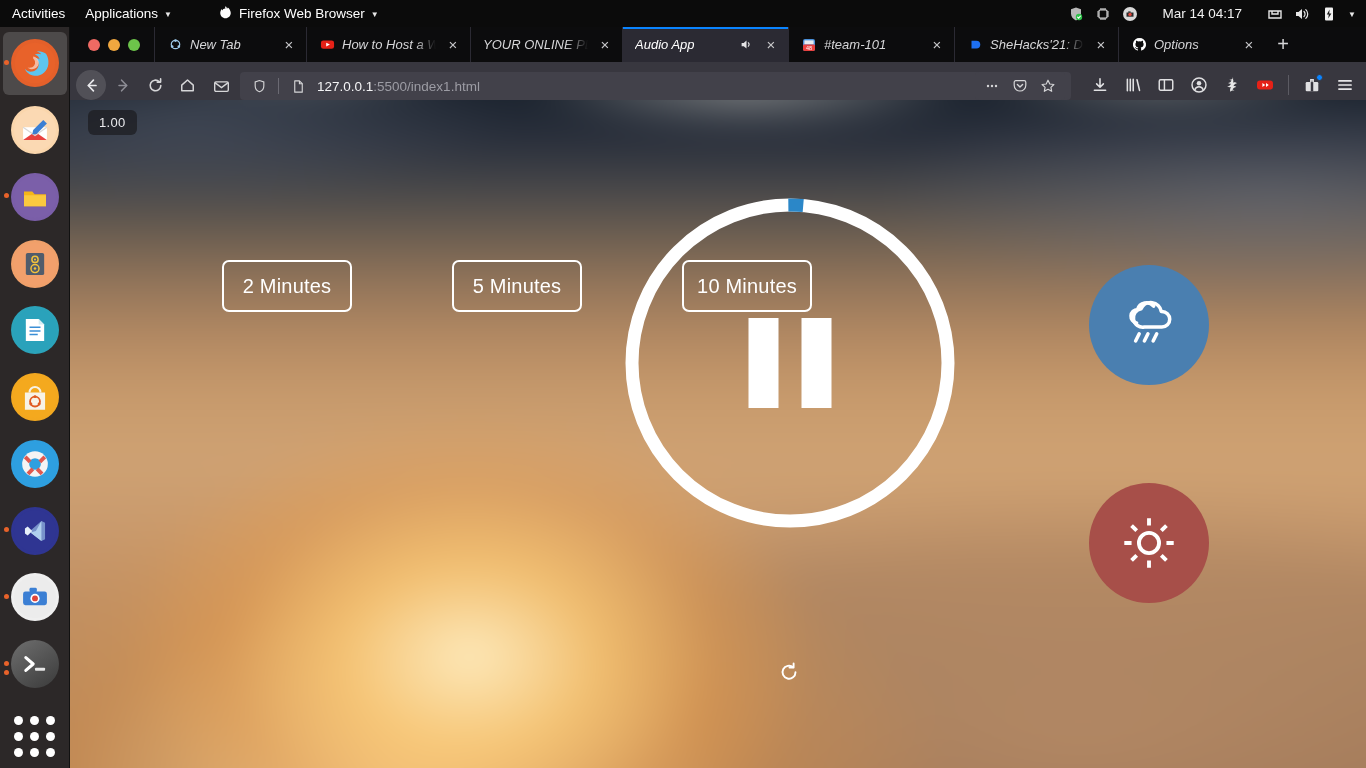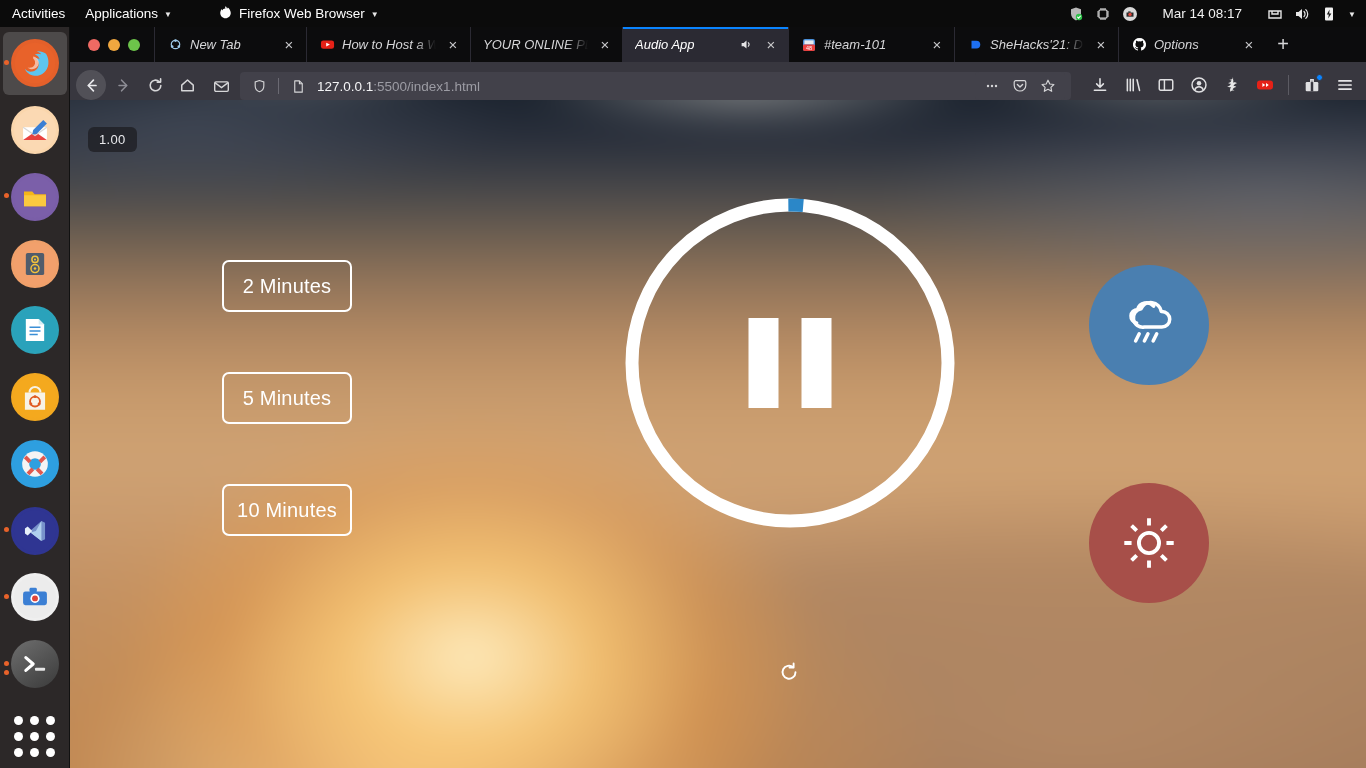--- a/index.html
+++ b/index.html
@@ -148,30 +148,30 @@
     content: ""; position: absolute; inset: 0;
     background:
       radial-gradient(ellipse 300px 60px at 52% 6%, rgba(225,222,214,.55), rgba(0,0,0,0) 70%),
       radial-gradient(ellipse 240px 50px at 80% 5%, rgba(210,205,196,.45), rgba(0,0,0,0) 72%),
       radial-gradient(ellipse 200px 45px at 22% 4%, rgba(190,190,190,.35), rgba(0,0,0,0) 72%),
       linear-gradient(to bottom, rgba(10,14,22,.42) 0%, rgba(10,14,22,.10) 12%, rgba(0,0,0,0) 24%);
   }
 
   
   #vol-badge {
-    position: absolute; top: 27px; left: 18px;
+    position: absolute; top: 10px; left: 18px;
     background: rgba(28,28,32,.72); color: #e9e9ec;
     font-size: 13px; padding: 5px 11px; border-radius: 6px;
     letter-spacing: .3px;
   }
 
   
   #presets {
     position: absolute; left: 152px; top: 160px;
-    display: flex; flex-direction: column; gap: 60px;
+    display: flex; flex-direction: row; gap: 100px;
   }
   .preset {
     width: 130px; height: 52px;
     border: 2px solid #ffffff; border-radius: 7px;
     background: transparent; color: #ffffff;
     font-size: 20px; font-family: "Liberation Sans", sans-serif;
     display: flex; align-items: center; justify-content: center;
     letter-spacing: .2px;
   }
 
@@ -248,21 +248,21 @@
         </svg>
     </span>
     <span>
       <svg width="16" height="16" viewBox="0 0 16 16">
           <circle cx="8" cy="8" r="7" fill="#d9d9d9"></circle>
           <path d="M4.5 6.5h7v4.2h-7z" fill="#2a2a2a"></path>
           <circle cx="8" cy="8.4" r="1.7" fill="#e0463a"></circle>
           <rect x="6.2" y="5.4" width="2.4" height="1.3" fill="#2a2a2a"></rect>
         </svg>
     </span>
-    <span class="clock">Mar 14 08:17</span>
+    <span class="clock">Mar 14 04:17</span>
     <span>
       <svg width="16" height="16" viewBox="0 0 16 16">
           <path d="M2 5h12v7H2z" fill="none" stroke="#e6e6e6" stroke-width="1.4"></path>
           <path d="M5 5v3h6V5" fill="none" stroke="#e6e6e6" stroke-width="1.4"></path>
         </svg>
     </span>
     <span>
       <svg width="16" height="16" viewBox="0 0 16 16">
           <path d="M2 6h2.5L8 3v10L4.5 10H2z" fill="#e6e6e6"></path>
           <path d="M10 5.5a3.5 3.5 0 010 5M11.8 3.6a6 6 0 010 8.8" stroke="#e6e6e6" stroke-width="1.2" fill="none" stroke-linecap="round"></path>

